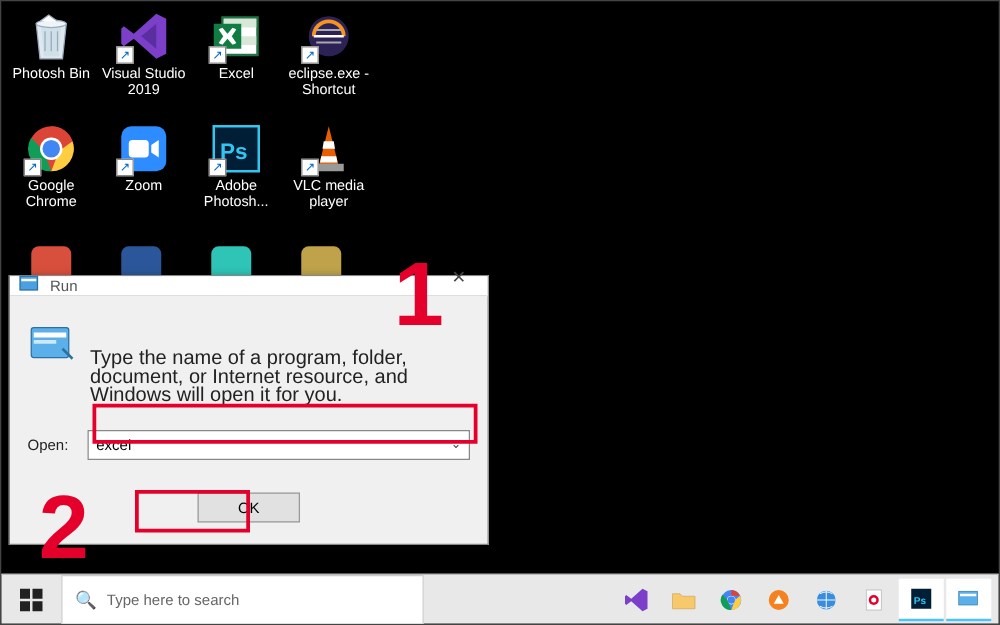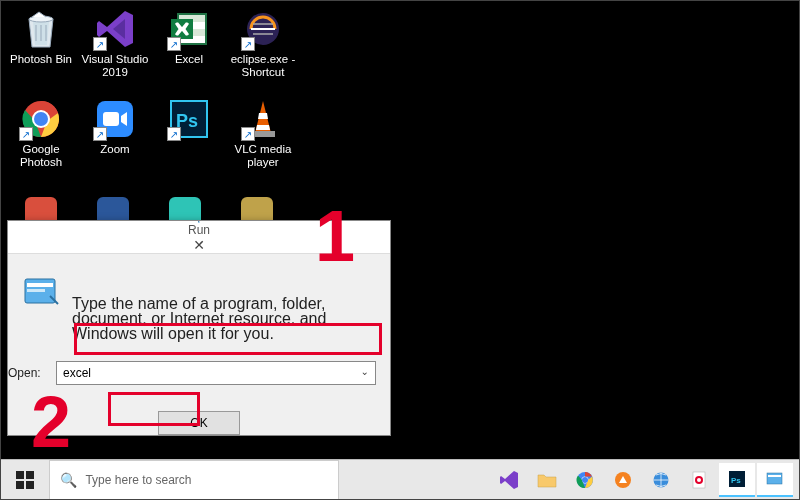--- a/index.html
+++ b/index.html
@@ -51,25 +51,24 @@
   
   .run-dialog {
     position: absolute;
     left: 6px; top: 219px;
     width: 384px; height: 216px;
     background: #f0f0f0;
     border: 1px solid #888;
     box-shadow: 2px 2px 8px rgba(0,0,0,0.4);
   }
   .run-title {
-    height: 33px;
+    height: 16px;
     background: #fff;
-    display: flex; align-items: center;
+    display: flex; align-items: flex-end;
     border-bottom: 1px solid #ddd;
-    flex-direction: column;
   }
   .run-title .ico {
     width: 20px; height: 20px; margin: 0 6px;
   }
   .run-title .txt {
     flex: 1; color: #555; font-size: 12px;
   }
   .run-title .close {
     width: 46px; height: 30px;
     display: flex; align-items: center; justify-content: center;
@@ -80,21 +79,21 @@
     display: flex; gap: 12px;
   }
   .run-body .big-ico {
     width: 38px; height: 38px; flex-shrink: 0;
   }
   .run-body .desc {
     font-size: 16px; color: #222; line-height: 15px; margin-top: 24px;
   }
   .run-open-row {
     display: flex; align-items: center;
-    padding: 14px 14px 4px 0;
+    padding: 14px 14px 4px 14px;
     gap: 10px;
   }
   .run-open-row .lbl { font-size: 12px; color: #222; width: 38px; }
   .combo {
     flex: 1; height: 24px;
     border: 1px solid #888;
     background: #fff;
     display: flex; align-items: center;
     padding: 0 6px;
     font-size: 12px;
@@ -267,21 +266,21 @@
           <path d="M22 4 A18 18 0 0 1 39 16 L22 16 Z" fill="#db4437"></path>
           <path d="M39 16 A18 18 0 0 1 22 40 L28 24 Z" fill="#ffcd40"></path>
           <path d="M22 40 A18 18 0 0 1 6 13 L16 24 Z" fill="#0f9d58"></path>
           <path d="M6 13 L17 23" fill="#0f9d58"></path>
           <circle cx="22" cy="22" r="9" fill="#fff"></circle>
           <circle cx="22" cy="22" r="7" fill="#4285f4"></circle>
         </svg>
         <div class="shortcut-arrow">↗</div>
       </div>
         </div>
-      <div class="lbl">Google Photosh</div>
+      <div class="lbl">Google Chrome</div>
     </div>
 
     <div class="desktop-icon">
       <div class="img">
           <div class="icon-wrap">
         <svg viewBox="0 0 44 44">
           <rect x="4" y="4" width="36" height="36" rx="8" fill="#2d8cff"></rect>
           <rect x="10" y="15" width="16" height="14" rx="3" fill="#fff"></rect>
           <path d="M28 19 L34 15 L34 29 L28 25 Z" fill="#fff"></path>
         </svg>
@@ -295,20 +294,21 @@
       <div class="img">
           <div class="icon-wrap">
         <svg viewBox="0 0 44 44">
           <rect x="4" y="4" width="36" height="36" fill="#001e36"></rect>
           <rect x="4" y="4" width="36" height="36" fill="none" stroke="#31c5f0" stroke-width="2"></rect>
           <text x="9" y="30" font-size="18" font-weight="bold" fill="#31c5f0" font-family="Arial">Ps</text>
         </svg>
         <div class="shortcut-arrow">↗</div>
       </div>
         </div>
+      <div class="lbl">Adobe Photosh...</div>
     </div>
 
     <div class="desktop-icon">
       <div class="img">
           <div class="icon-wrap">
         <svg viewBox="0 0 44 44">
           <path d="M22 4 L30 36 L14 36 Z" fill="#e85e00"></path>
           <path d="M18 16 L26 16 L27 22 L17 22 Z" fill="#fff"></path>
           <path d="M16 28 L28 28 L29 33 L15 33 Z" fill="#fff"></path>
           <rect x="10" y="34" width="24" height="6" fill="#999"></rect>

